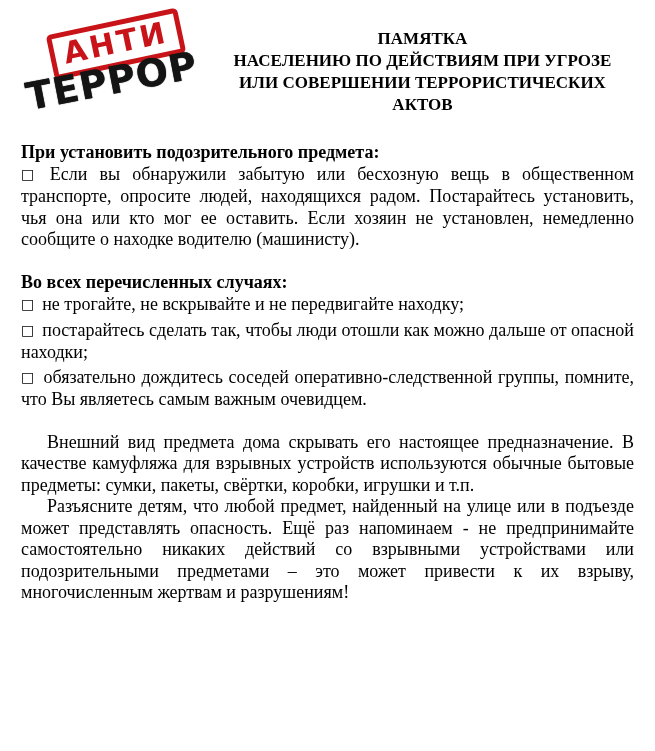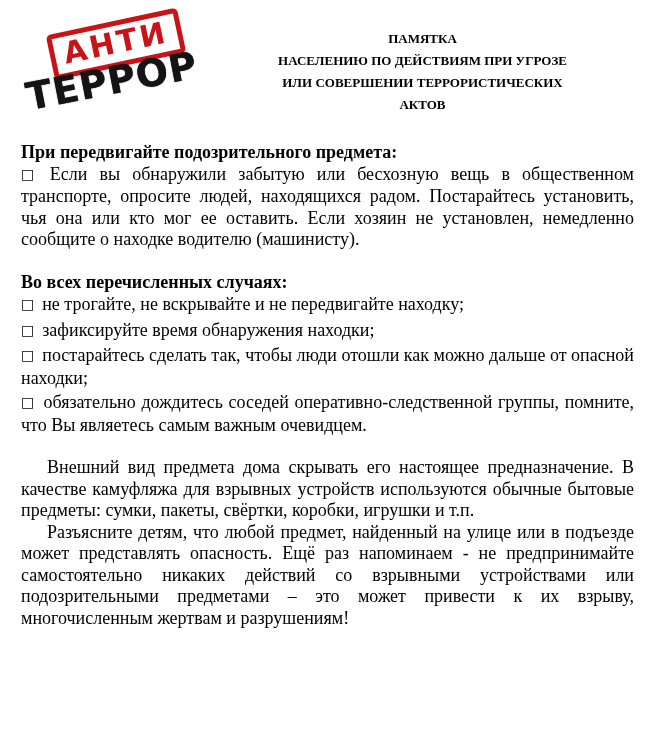--- a/index.html
+++ b/index.html
@@ -59,21 +59,21 @@
     font-size: 38px;
     line-height: 40px;
     letter-spacing: 1px;
     text-shadow: 0 0 1px #141414;
   }
   .title {
     flex: 1;
     margin: 23px 0 0 0;
     text-align: center;
     font-weight: bold;
-    font-size: 13px;
+    font-size: 17px;
     line-height: 22px;
     white-space: pre-line;
   }
 
   
   .section-heading {
     font-size: 18px;
     font-weight: bold;
     margin: 0;
   }
@@ -108,35 +108,32 @@
       <div class="logo-anti">АНТИ</div>
       <div class="logo-terror">ТЕРРОР</div>
     </div>
     <h1 class="title">ПАМЯТКА
 НАСЕЛЕНИЮ ПО ДЕЙСТВИЯМ ПРИ УГРОЗЕ
 ИЛИ СОВЕРШЕНИИ ТЕРРОРИСТИЧЕСКИХ
 АКТОВ</h1>
   </header>
 
   <section class="section-first">
-    <h2 class="section-heading">При передвигайте подозрительного предмета:</h2>
+    <h2 class="section-heading">При установить подозрительного предмета:</h2>
 
     <p class="bullet-item">
       <span class="bullet">□</span><span>Если вы обнаружили забытую или бесхозную вещь в общественном транспорте, опросите людей, находящихся радом. Постарайтесь установить, чья она или кто мог ее оставить. Если хозяин не установлен, немедленно сообщите о находке водителю (машинисту).</span>
     </p>
   </section>
 
   <section class="section-second">
     <h2 class="section-heading">Во всех перечисленных случаях:</h2>
 
     <p class="bullet-item">
       <span class="bullet">□</span><span>не трогайте, не вскрывайте и не передвигайте находку;</span>
-    </p>
-    <p class="bullet-item">
-      <span class="bullet">□</span><span>зафиксируйте время обнаружения находки;</span>
     </p>
     <p class="bullet-item">
       <span class="bullet">□</span><span>постарайтесь сделать так, чтобы люди отошли как можно дальше от опасной находки;</span>
     </p>
     <p class="bullet-item">
       <span class="bullet">□</span><span>обязательно дождитесь соседей оперативно-следственной группы, помните, что Вы являетесь самым важным очевидцем.</span>
     </p>
   </section>
 
   <p class="closing closing-first">Внешний вид предмета дома скрывать его настоящее предназначение. В качестве камуфляжа для взрывных устройств используются обычные бытовые предметы: сумки, пакеты, свёртки, коробки, игрушки и т.п.</p>

